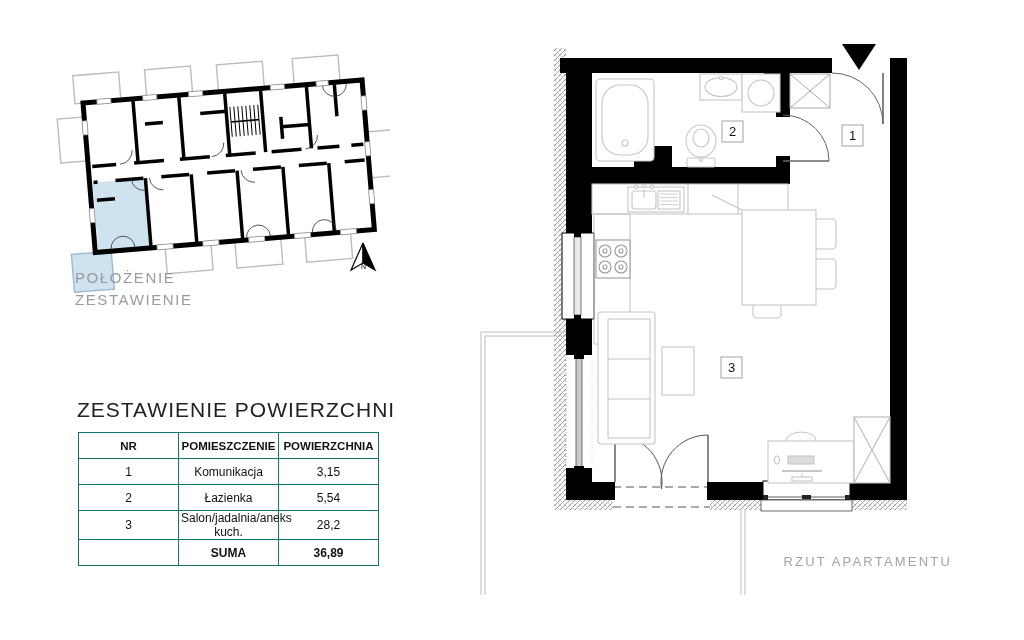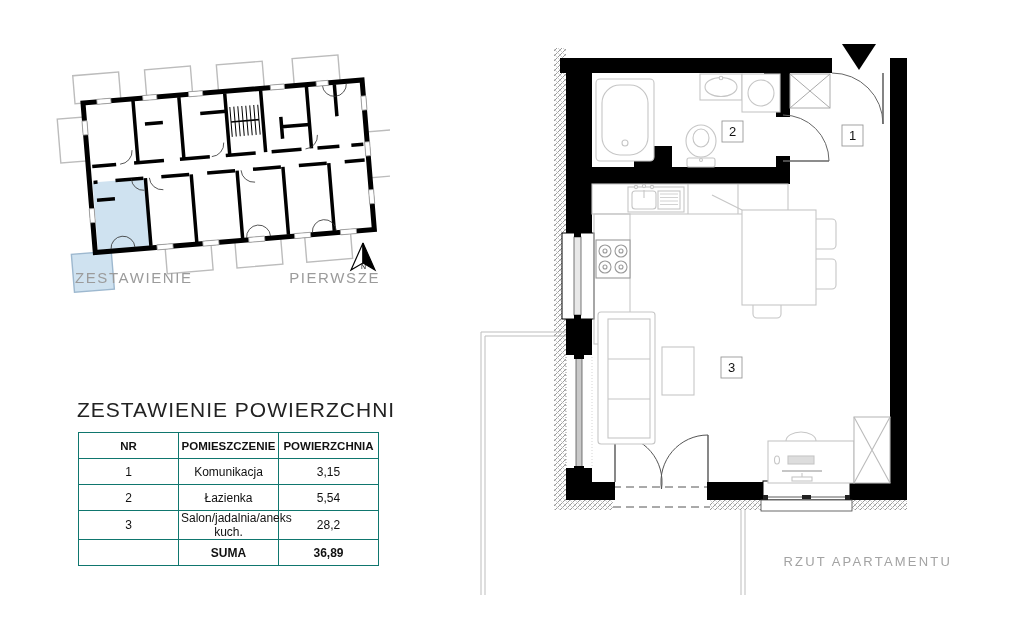--- a/index.html
+++ b/index.html
@@ -92,31 +92,31 @@
           <rect x="-2.5" y="106" width="5" height="14"></rect>
           <rect x="277.5" y="16" width="5" height="14"></rect>
           <rect x="277.5" y="62" width="5" height="14"></rect>
           <rect x="277.5" y="110" width="5" height="14"></rect>
         </g>
       </g>
     </g>
   </svg>
 
   <div id="overview-caption" class="gray-label">
+    <div>POŁOŻENIE</div>
     <div>ZESTAWIENIE</div>
   </div>
 
   <svg style="position:absolute;left:348px;top:242px" width="30" height="30" viewBox="0 0 30 30">
     <polygon points="15,1 3,28 15,21" fill="#fff" stroke="#000" stroke-width="1.2"></polygon>
     <polygon points="15,1 27,28 15,21" fill="#000" stroke="#000" stroke-width="1.2"></polygon>
     <text x="13" y="27" font-size="7" fill="#000">N</text>
   </svg>
 
   <div id="floor-caption" class="gray-label">
-    <div>PIERWSZE</div>
   </div>
 
   <div id="table-title">ZESTAWIENIE POWIERZCHNI</div>
 
   <table class="area">
     <tbody>
         <tr>
       <th class="c1">NR</th>
       <th class="c2">POMIESZCZENIE</th>
       <th class="c3">POWIERZCHNIA</th>

